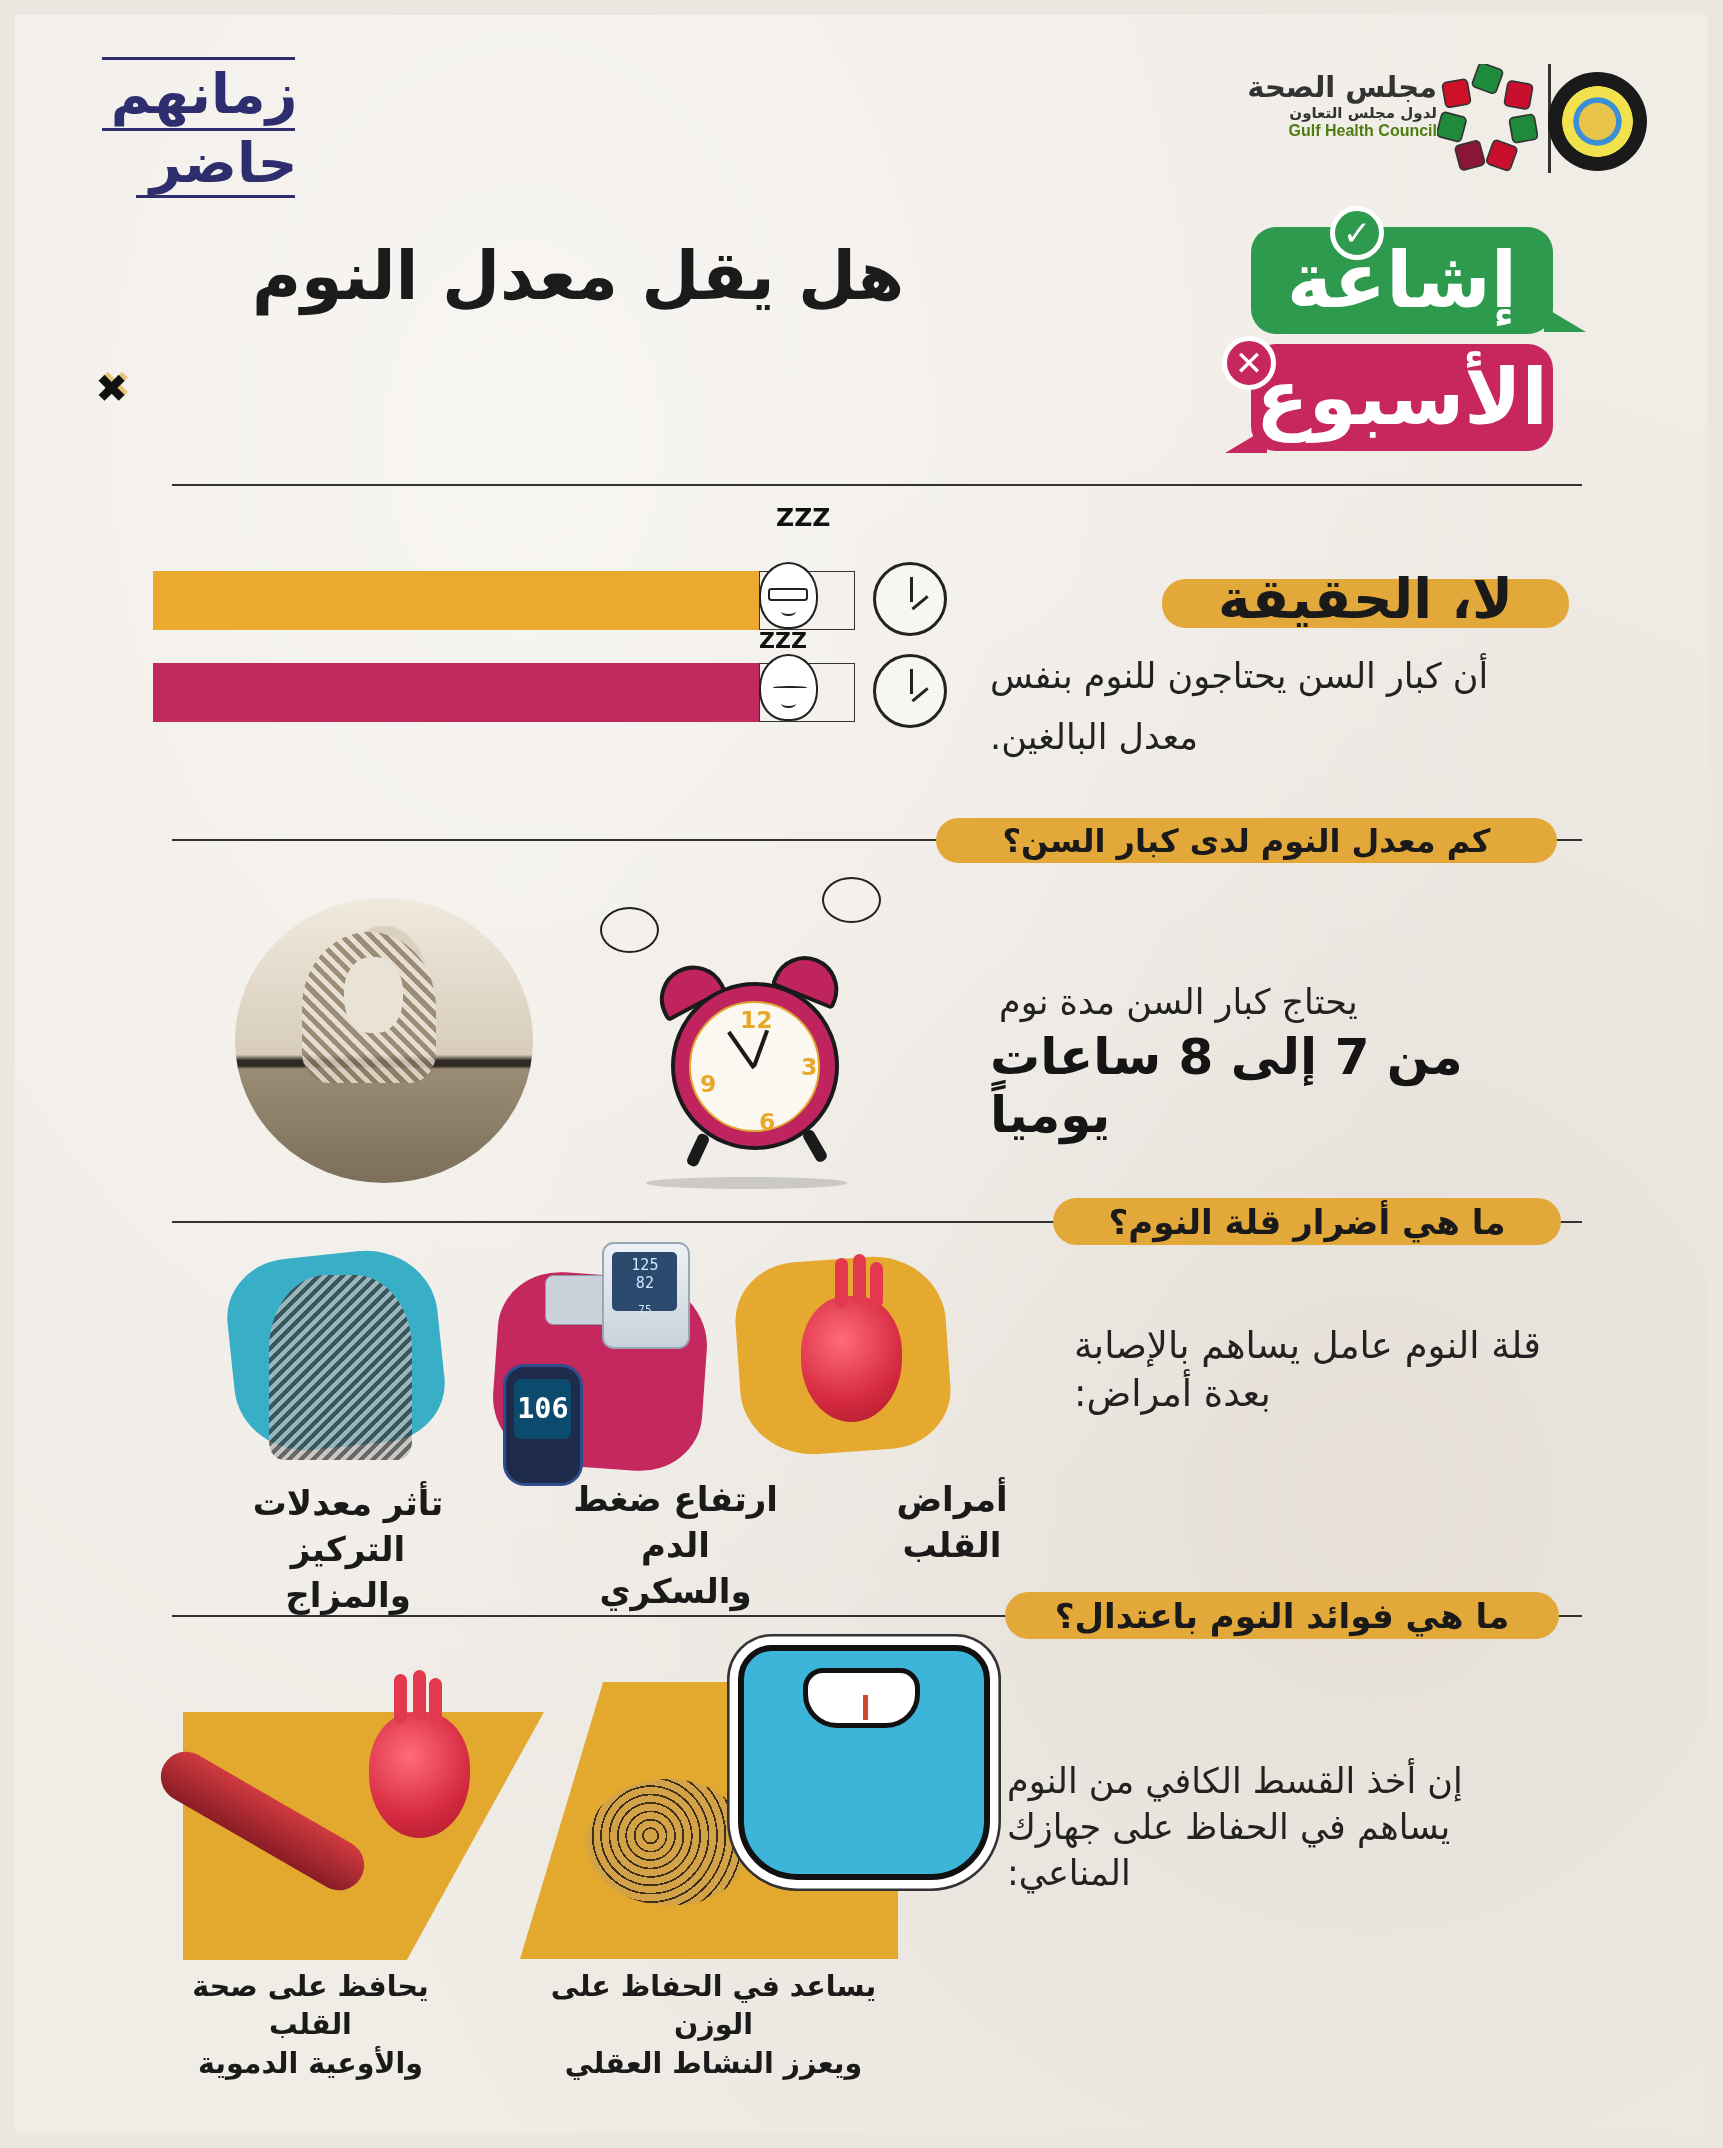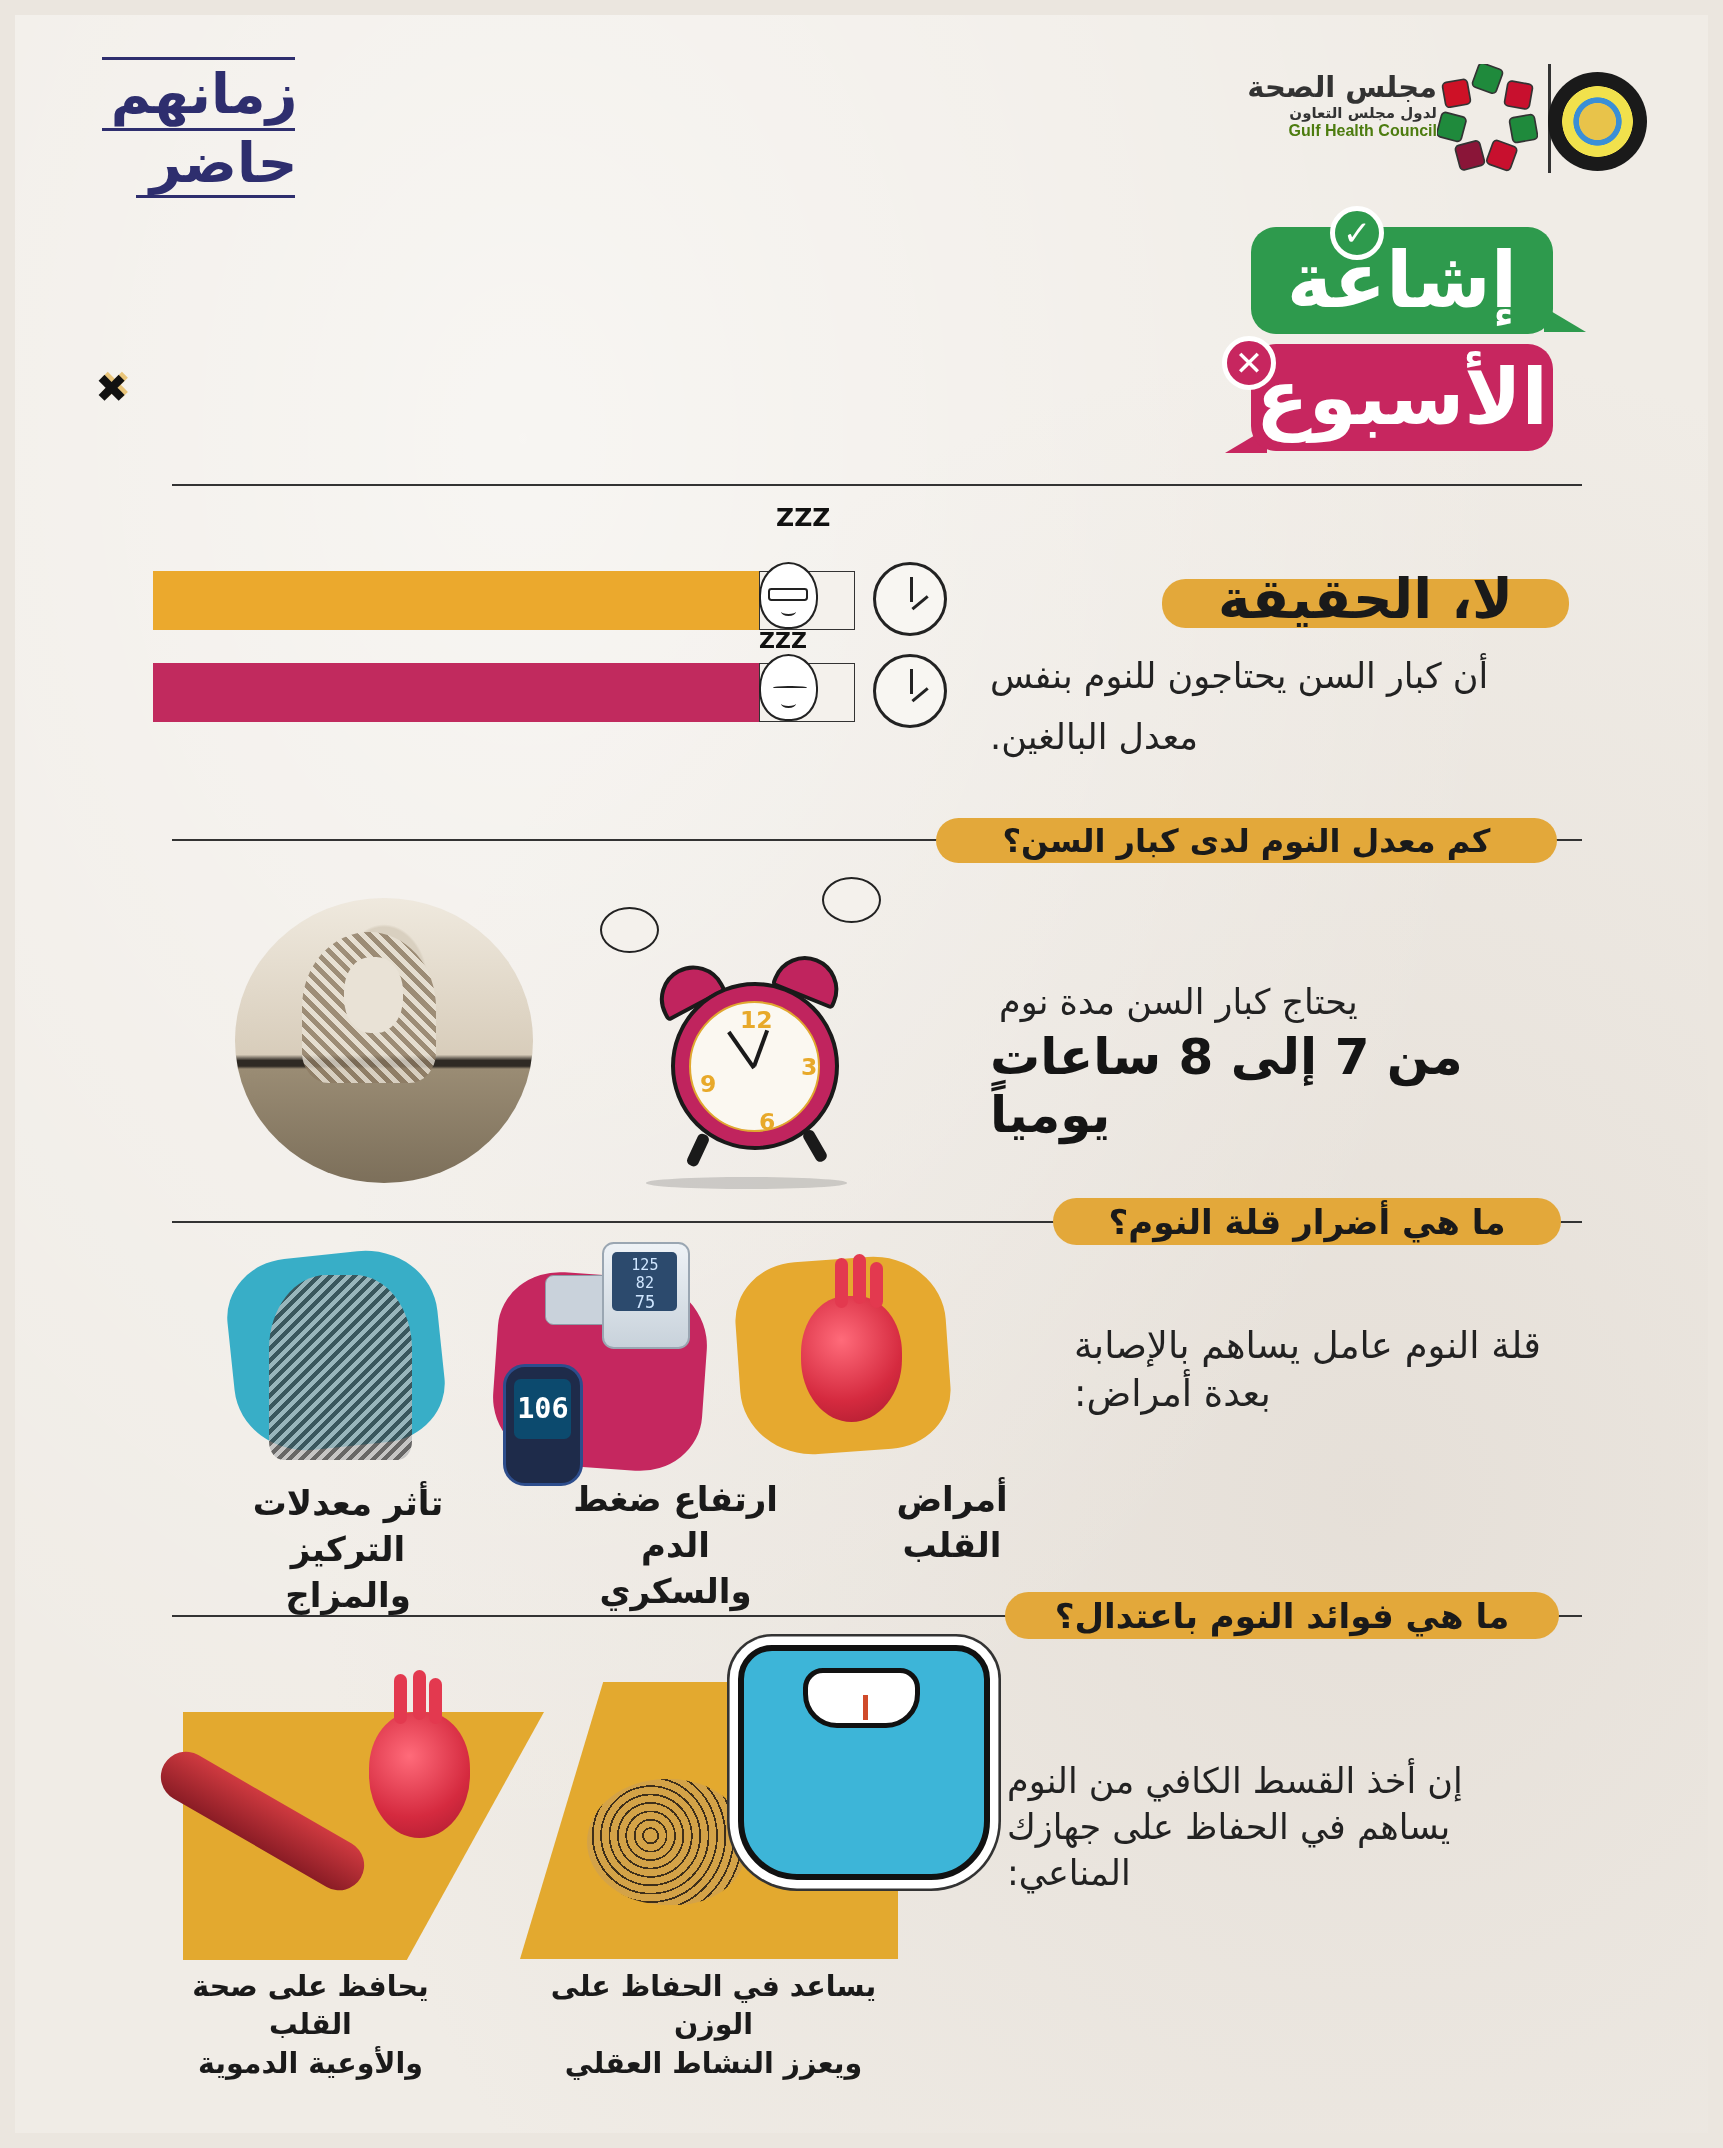--- a/index.html
+++ b/index.html
@@ -158,20 +158,21 @@
 <div class="abs rumor">
   <div class="tail-green"></div>
   <div class="bubble green">إشاعة</div>
   <div class="tail-pink"></div>
   <div class="bubble pink">الأسبوع</div>
   <div class="mark check">✓</div>
   <div class="mark x">✕</div>
 </div>
 
 <div class="abs title rtl">
+  <div>هل يقل معدل النوم</div>
 </div>
 <div class="abs close-x">✖</div>
 
 <div class="hr" style="left:172px;top:484px;width:1410px;"></div>
 
 <div class="bar orange"></div>
 <div class="bar-box" style="left:759px;top:571px;"></div>
 <div class="face" style="left:759px;top:562px;">
   <div class="glasses"></div>
     <div class="mouth"></div>
@@ -230,21 +231,21 @@
 <div class="pill" style="left:1053px;top:1198px;width:508px;height:47px;font-size:34px;">ما هي أضرار قلة النوم؟</div>
 
 <div class="pillow p-teal"></div>
 <div class="abs man2"></div>
 <div class="pillow p-pink"></div>
 <div class="abs bp-cuff"></div>
 <div class="abs bp-monitor">
   <div class="bp-screen">
     <div>125</div>
     <div>82</div>
-    <div style="font-size:17px;">75</div>
+    <div style="font-size:11px;margin-top:8px;">75</div>
   </div>
 </div>
 <div class="abs glucose">
   <div class="glucose-screen">106</div>
 </div>
 <div class="pillow p-gold"></div>
 <div class="heart" style="left:801px;top:1296px;width:101px;height:126px;">
   <div class="vessel" style="left:34px;top:-38px;height:50px;"></div>
   <div class="vessel" style="left:52px;top:-42px;height:50px;"></div>
   <div class="vessel" style="left:69px;top:-34px;height:46px;"></div>

